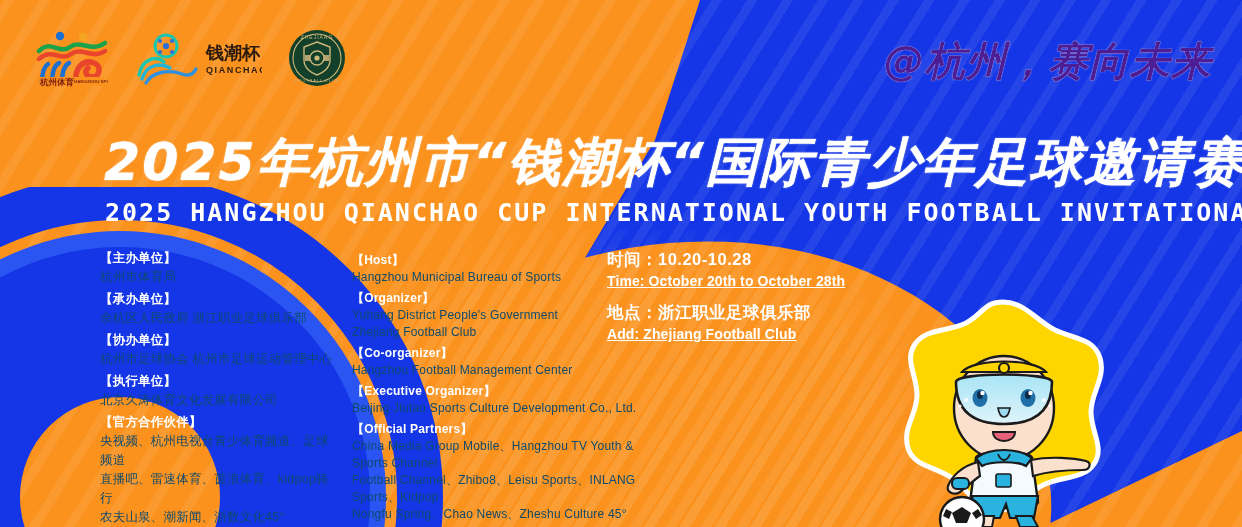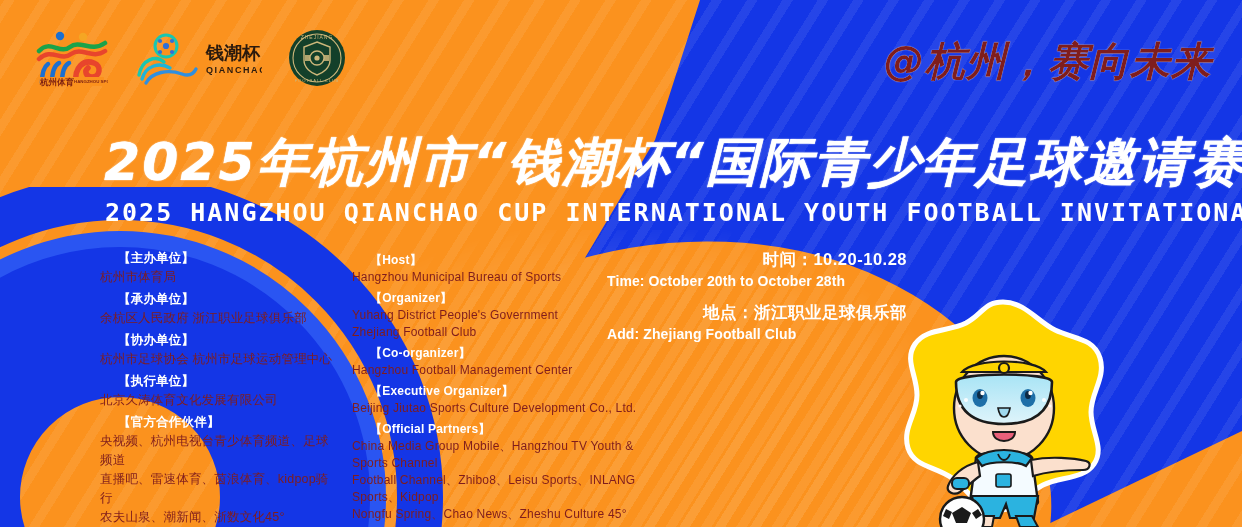--- a/index.html
+++ b/index.html
@@ -62,21 +62,21 @@
   
   .arcs{position:absolute;left:-260px;bottom:-280px;z-index:5;pointer-events:none;}
 
   
   .logo-row{position:absolute;left:36px;top:25px;height:62px;display:flex;align-items:center;gap:26px;z-index:10;}
   .logo{height:62px;display:flex;align-items:flex-end;}
 
   
   .slogan{
     position:absolute;right:30px;top:34px;z-index:10;
-    color:#7f1d1d;
+    color:#4c1d95;
     font-size:40px;font-weight:bold;font-style:italic;
     letter-spacing:1px;
     font-family:"DejaVu Sans","Liberation Sans",sans-serif;
     white-space:nowrap;
     text-shadow:0 0 1px #fff;
   }
 
   
   .title-cn{
     position:absolute;left:104px;top:128px;z-index:10;
@@ -93,28 +93,28 @@
     letter-spacing:2.0px;white-space:nowrap;
     font-family:"DejaVu Sans Mono","Liberation Mono",monospace;
   }
 
   
   .col{position:absolute;z-index:10;color:#fff;}
   .col-cn{left:100px;top:249px;width:240px;}
   .col-en{left:352px;top:251px;width:300px;}
   .col-when{left:607px;top:248px;width:300px;}
 
-  .lbl{font-size:12.5px;font-weight:bold;line-height:19px;letter-spacing:.2px;margin-left:18px;}
-  .val{font-size:12.5px;font-weight:normal;line-height:19px;letter-spacing:.2px;color:#7f1d1d;}
+  .lbl{font-size:12.5px;font-weight:bold;line-height:19px;letter-spacing:.2px;}
+  .val{font-size:12.5px;font-weight:normal;line-height:19px;letter-spacing:.2px;color:#0c4a6e;}
   .col-en .lbl{font-size:12px;line-height:18px;}
   .col-en .val{font-size:12px;line-height:17px;}
   .blk{margin-bottom:3px;}
 
-  .when-cn{font-size:16.5px;font-weight:bold;line-height:23px;letter-spacing:.5px;text-align:right;}
-  .when-en{font-size:14px;font-weight:bold;line-height:20px;letter-spacing:.1px;}
+  .when-cn{font-size:16.5px;font-weight:bold;line-height:23px;letter-spacing:.5px;}
+  .when-en{font-size:14px;font-weight:bold;line-height:20px;letter-spacing:.1px;text-decoration:underline;}
   .when-gap{height:10px;}
 
   
   .mascot{position:absolute;left:888px;top:296px;z-index:9;}
 </style>
 </head>
 <body>
 
 <div id="poster">
 

